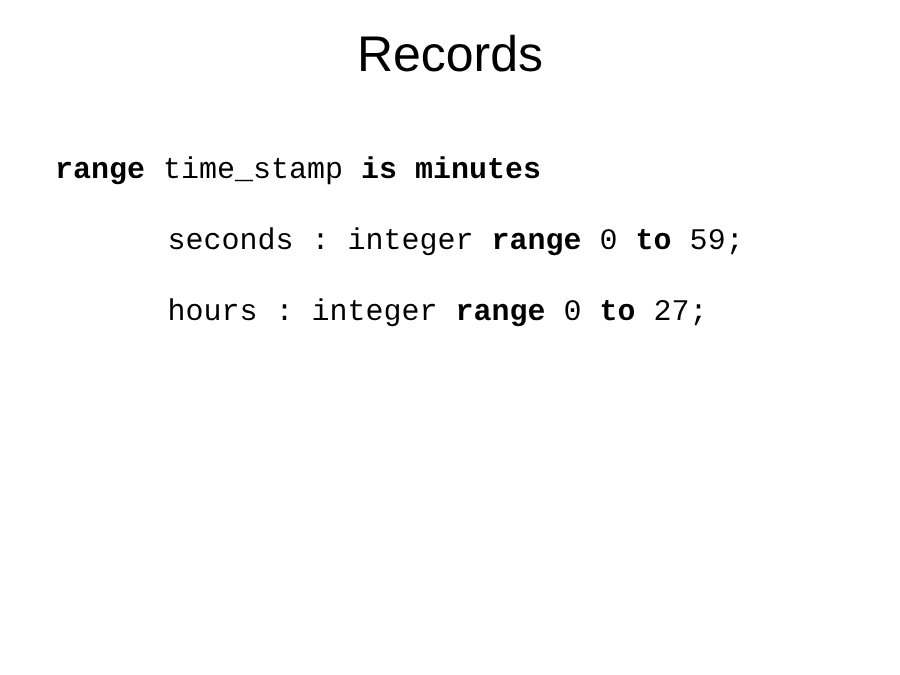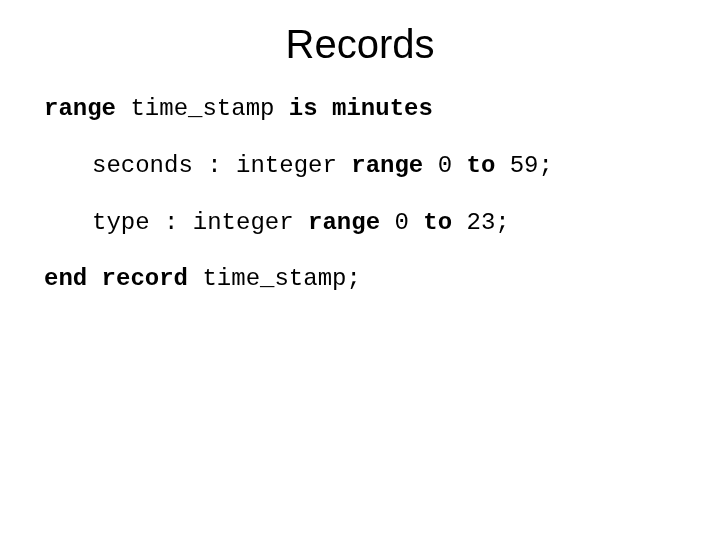--- a/index.html
+++ b/index.html
@@ -15,44 +15,44 @@
     width: 720px;
     height: 540px;
     position: relative;
     box-sizing: border-box;
   }
   .title {
     text-align: center;
     font-size: 40px;
     font-weight: normal;
     margin-top: 22px;
+    margin-bottom: 28px;
     font-family: Arial, Helvetica, sans-serif;
   }
   .code {
     font-family: "Courier New", Courier, monospace;
     font-size: 24px;
     line-height: 1.18;
     white-space: pre;
     margin-left: 44px;
     margin-right: 30px;
   }
   .b { font-weight: bold; }
-  .indent-field { margin-left: 48px; }
+  .indent-field { margin-left: 90px; }
   .hang { padding-left: 44px; text-indent: -44px; white-space: pre-wrap; }
 </style>
 </head>
 <body>
 
 <div class="slide">
   <div class="title">Records</div>
 
   <div class="code">
 <div><span class="b">range</span><span> time_stamp </span><span class="b">is minutes</span></div>
 <div class="indent-field"><span>seconds : integer </span><span class="b">range</span><span> 0 </span><span class="b">to</span><span> 59;</span></div>
-<div class="indent-field"><span>type : integer </span><span class="b">range</span><span> 0 </span><span class="b">to</span><span> 23;</span></div>
-<div><span class="b">end record</span><span> time_stamp;</span></div>
+<div class="indent-field"><span>hours : integer </span><span class="b">range</span><span> 0 </span><span class="b">to</span><span> 27;</span></div>
 <div> </div>
 
 
 
 
   </div>
 </div>
 
 </body></html>

